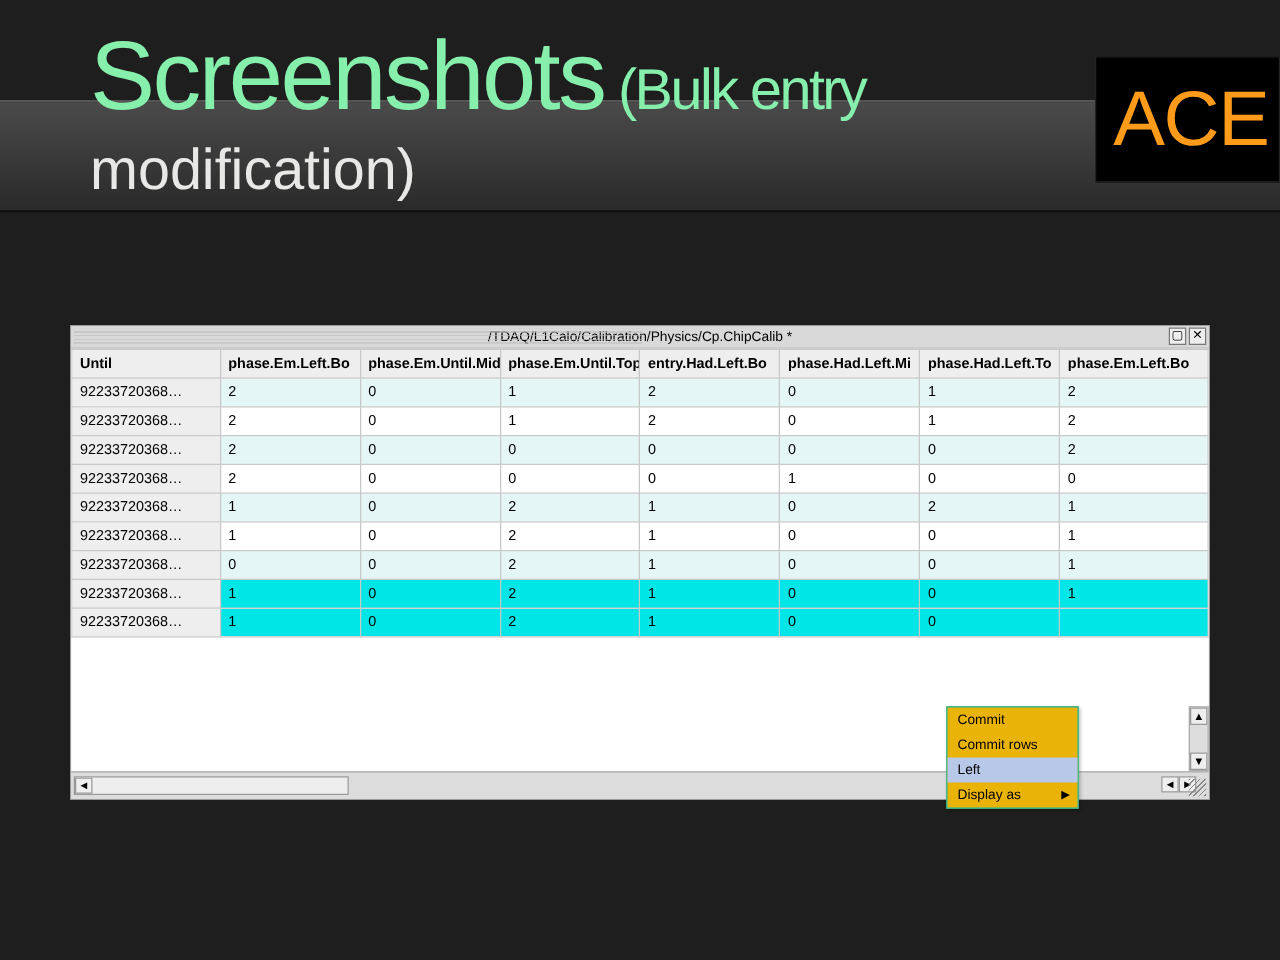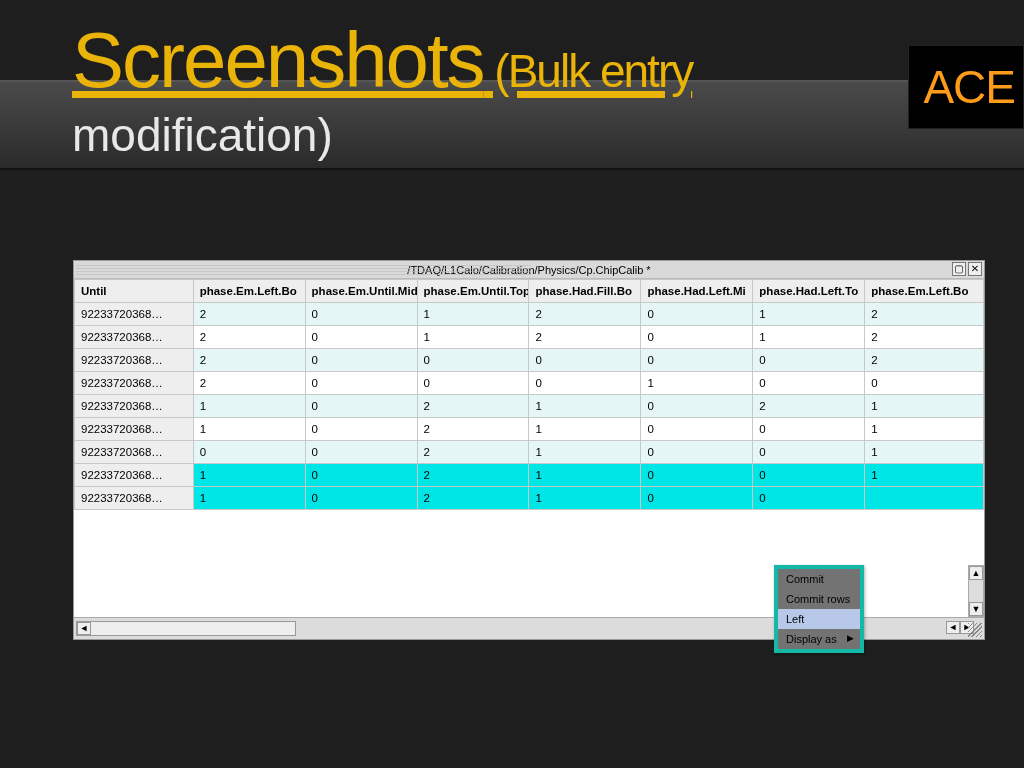--- a/index.html
+++ b/index.html
@@ -9,37 +9,37 @@
   .slide { position: relative; width: 1024px; height: 768px; background: #1e1e1e; }
 
   .banner {
     position: absolute; top: 80px; left: 0; width: 1024px; height: 90px;
     background: linear-gradient(to bottom, #4a4a4a 0%, #3a3a3a 50%, #2a2a2a 100%);
     border-top: 2px solid #555; border-bottom: 2px solid #111;
   }
 
   .title {
     position: absolute; top: 15px; left: 72px;
-    font-size: 78px; color: #eab308; font-weight: 400; letter-spacing: -2px; text-decoration: underline;
+    font-size: 78px; color: #86efac; font-weight: 400; letter-spacing: -2px;
   }
   .title-small { font-size: 46px; }
   .subtitle {
     position: absolute; top: 108px; left: 72px;
     font-size: 46px; color: #e8e8e6; font-weight: 400; text-align: center;
   }
 
   .logo {
     position: absolute; top: 45px; right: 0px;
     background: #000; border: 1px solid #222;
-    color: #ff9b1a; font-size: 46px; font-weight: 400;
+    color: #ff9b1a; font-size: 62px; font-weight: 400;
     padding: 14px 8px 14px 14px; letter-spacing: -1px;
   }
 
   .app-panel {
-    position: absolute; top: 260px; left: 73px; width: 912px; height: 380px;
+    position: absolute; top: 260px; left: 56px; width: 912px; height: 380px;
     background: #e6e6e6; border: 1px solid #999;
     font-size: 11.5px; color: #000;
   }
 
   .panel-titlebar {
     height: 18px; background: #d9d9d9; text-align: center;
     line-height: 18px; font-size: 11px; color: #000; position: relative;
     border-bottom: 1px solid #bbb;
   }
   .panel-titlebar .controls { position: absolute; right: 2px; top: 1px; display: flex; gap: 2px; }
@@ -106,22 +106,22 @@
   .hscroll-r .arrow {
     width: 14px; height: 13px; background: #eee; border: 1px solid #999;
     font-size: 9px; text-align: center; line-height: 11px; cursor: pointer;
   }
   .resize-grip {
     position: absolute; right: 2px; bottom: 2px; width: 14px; height: 14px;
     background: repeating-linear-gradient(135deg, #888 0 1px, transparent 1px 3px);
   }
 
   .context-menu {
-    position: absolute; width: 90px; background: #737373;
-    border: 4px solid #14b8a6; box-shadow: 1px 1px 3px rgba(0,0,0,.3);
+    position: absolute; width: 106px; background: #eab308;
+    border: 1px solid #14b8a6; box-shadow: 1px 1px 3px rgba(0,0,0,.3);
     font-size: 11px; z-index: 50;
   }
   .context-menu .mi {
     padding: 4px 8px; cursor: pointer; position: relative;
   }
   .context-menu .mi.hl { background: #b8c8e8; }
   .context-menu .mi .arrow-r {
     position: absolute; right: 6px; top: 4px; font-size: 9px;
   }
 </style>
@@ -159,21 +159,21 @@
             <col class="col-data">
             <col class="col-data">
             <col class="col-last">
         </colgroup>
         <thead>
             <tr id="hdr-row">
               <th>Until</th>
               <th>phase.Em.Left.Bo</th>
               <th>phase.Em.Until.Mid</th>
               <th>phase.Em.Until.Top</th>
-              <th>phase.Had.Fill.Bo</th>
+              <th>entry.Had.Left.Bo</th>
               <th>phase.Had.Left.Mi</th>
               <th>phase.Had.Left.To</th>
               <th>phase.Em.Left.Bo</th>
             </tr>
           </thead>
         <tbody id="grid-body">
             <tr>
               <td class="rowhead">92233720368…</td>
               <td>2</td>
               <td>0</td>

